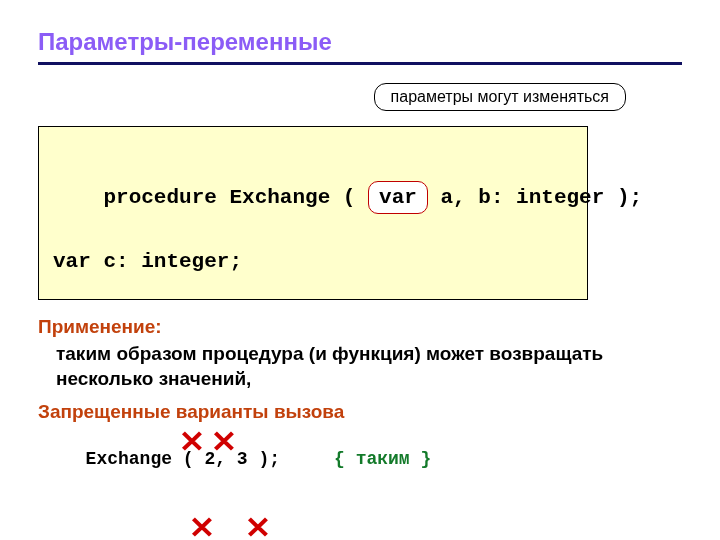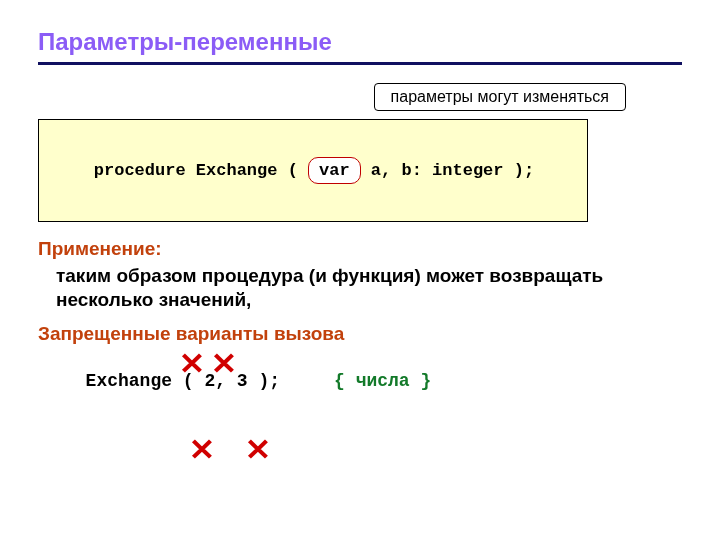--- a/index.html
+++ b/index.html
@@ -24,36 +24,36 @@
     background: #101060;
     width: 100%;
   }
   .callout-row {
     display: flex;
     justify-content: flex-end;
     margin: 2px 56px 8px 0;
   }
   .callout {
     border: 1.5px solid #000;
-    border-radius: 4px;
+    border-radius: 12px;
     background: #fff;
     padding: 4px 16px;
     font-size: 16px;
     font-family: Arial, Helvetica, sans-serif;
   }
   .code-box {
     background: #ffffcc;
     border: 1.5px solid #000;
-    padding: 11px 14px;
+    padding: 22px 14px;
     font-family: "Courier New", Courier, monospace;
-    font-size: 17px;
+    font-size: 21px;
     font-weight: 700;
     line-height: 1.5;
     width: 520px;
-    margin: 8px 0 16px 0;
+    margin: 15px 0 16px 0;
     position: relative;
   }
   .code-line { white-space: pre; }
   .var-pill {
     display: inline-block;
     background: #fff;
     border: 1.8px solid #c00000;
     border-radius: 10px;
     padding: 0 10px;
     font-weight: 700;
@@ -100,29 +100,30 @@
 </div>
 
 <div class="callout-row">
   <div class="callout">параметры могут изменяться</div>
 </div>
 
 <div class="code-box">
   <div class="code-line">
     <span>procedure Exchange ( </span><span class="var-pill">var</span><span> a, b: integer );</span>
   </div>
+  <div class="code-line">var c: integer;</div>
 </div>
 
 <div class="section-h">Применение:</div>
 <div class="body-text">таким образом процедура (и функция) может возвращать несколько значений,</div>
 
 <div class="section-h">Запрещенные варианты вызова</div>
 
 <div class="forbidden-line">
-  <span>Exchange ( 2, 3 );     </span><span class="green">{ числа }</span>
+  <span>Exchange ( 2, 3 );     </span><span class="green">{ таким }</span>
   <span class="cross" style="left:128px; top:12px;">✕</span>
   <span class="cross" style="left:160px; top:12px;">✕</span>
 </div>
 
 <div class="forbidden-line">
   
   <span class="cross" style="left:138px; top:12px;">✕</span>
   <span class="cross" style="left:194px; top:12px;">✕</span>
 </div>
 

